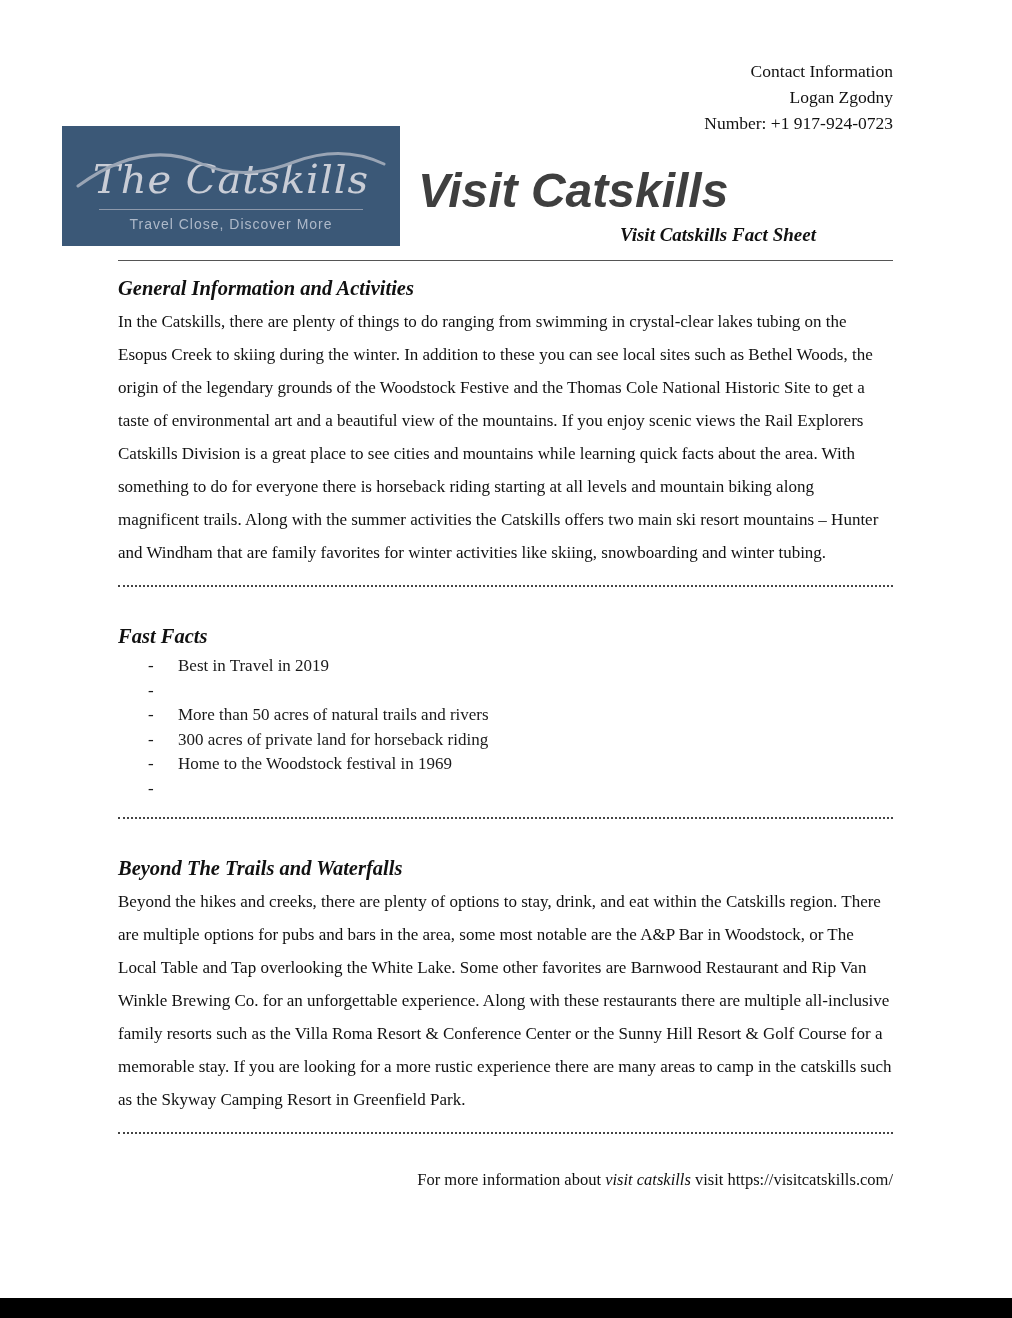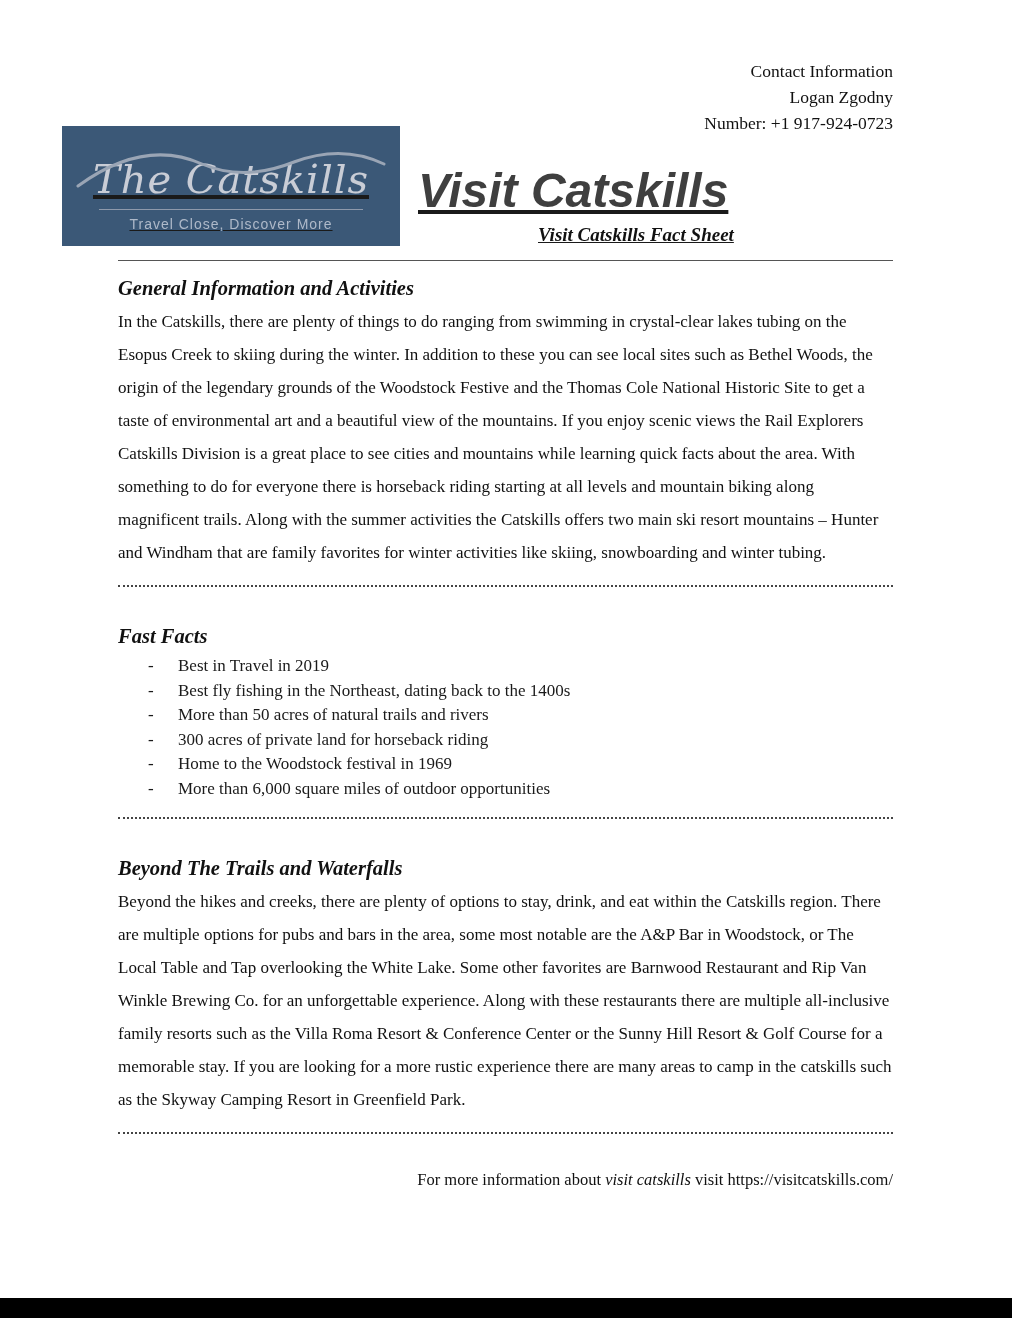--- a/index.html
+++ b/index.html
@@ -24,21 +24,20 @@
   }
   .contact a{
     color:#1155cc;
     text-decoration:underline;
   }
   
   .header-row{
     display:flex;
     align-items:flex-start;
     margin:-10px 0 0 62px;
-    text-decoration:underline;
   }
   .logo{
     width:338px;
     height:120px;
     background:#3b5877;
     display:flex;
     flex-direction:column;
     align-items:center;
     justify-content:center;
     position:relative;
@@ -80,21 +79,21 @@
     font-family:"Liberation Sans", sans-serif;
     font-style:italic;
     font-weight:600;
     font-size:48px;
     color:#3f3f3f;
     line-height:1.05;
     white-space:nowrap;
   }
   .doc-subtitle{
     margin-top:8px;
-    text-align:left;
+    text-align:center;
     font-style:italic;
     font-weight:bold;
     font-size:19px;
     color:#111;
     padding-left:120px;
     white-space:nowrap;
   }
   .rule{
     margin:14px 119px 0 118px;
     border-top:1px solid #555;
@@ -194,37 +193,35 @@
     <div class="dotted-divider"></div>
 
     <div class="section-heading spaced">Fast Facts</div>
     <div class="fact-list">
       <div class="fact-item">
         <span class="fact-dash">-</span>
         <span>Best in Travel in 2019</span>
       </div>
       <div class="fact-item">
         <span class="fact-dash">-</span>
-        <span>Best fly fishing in the Northeast, dating back to the 1400s</span>
       </div>
       <div class="fact-item">
         <span class="fact-dash">-</span>
         <span>More than 50 acres of natural trails and rivers</span>
       </div>
       <div class="fact-item">
         <span class="fact-dash">-</span>
         <span>300 acres of private land for horseback riding</span>
       </div>
       <div class="fact-item">
         <span class="fact-dash">-</span>
         <span>Home to the Woodstock festival in 1969</span>
       </div>
       <div class="fact-item">
         <span class="fact-dash">-</span>
-        <span>More than 6,000 square miles of outdoor opportunities</span>
       </div>
     </div>
     <div class="dotted-divider"></div>
 
     <div class="section-heading spaced">Beyond The Trails and Waterfalls</div>
     <div class="body-text">Beyond the hikes and creeks, there are plenty of options to stay, drink, and eat within the Catskills region. There are multiple options for pubs and bars in the area, some most notable are the A&amp;P Bar in Woodstock, or The Local Table and Tap overlooking the White Lake. Some other favorites are Barnwood Restaurant and Rip Van Winkle Brewing Co. for an unforgettable experience. Along with these restaurants there are multiple all-inclusive family resorts such as the Villa Roma Resort &amp; Conference Center or the Sunny Hill Resort &amp; Golf Course for a memorable stay. If you are looking for a more rustic experience there are many areas to camp in the catskills such as the Skyway Camping Resort in Greenfield Park.</div>
     <div class="dotted-divider"></div>
 
     <div class="footer-note">
       <span>For more information about </span><span class="it">visit catskills</span><span> visit https://visitcatskills.com/</span>

